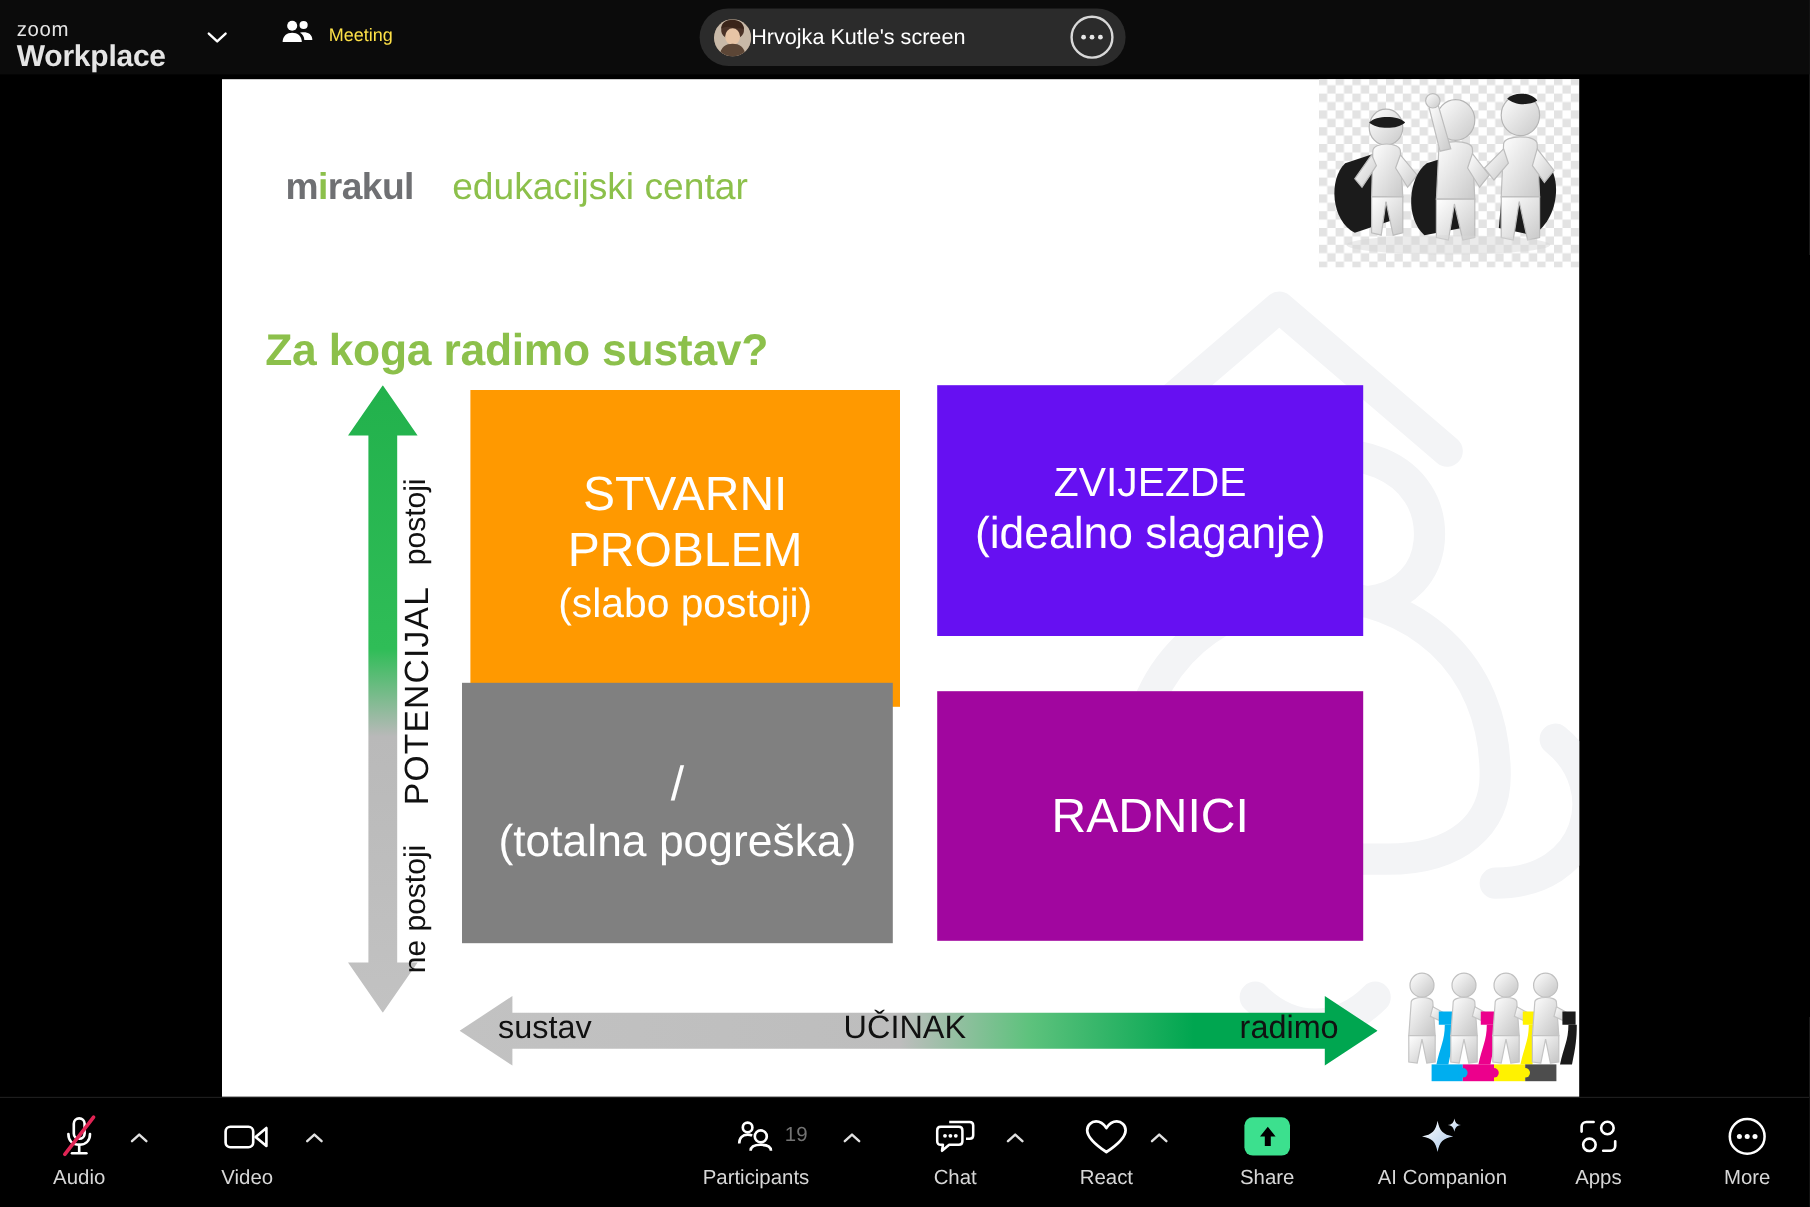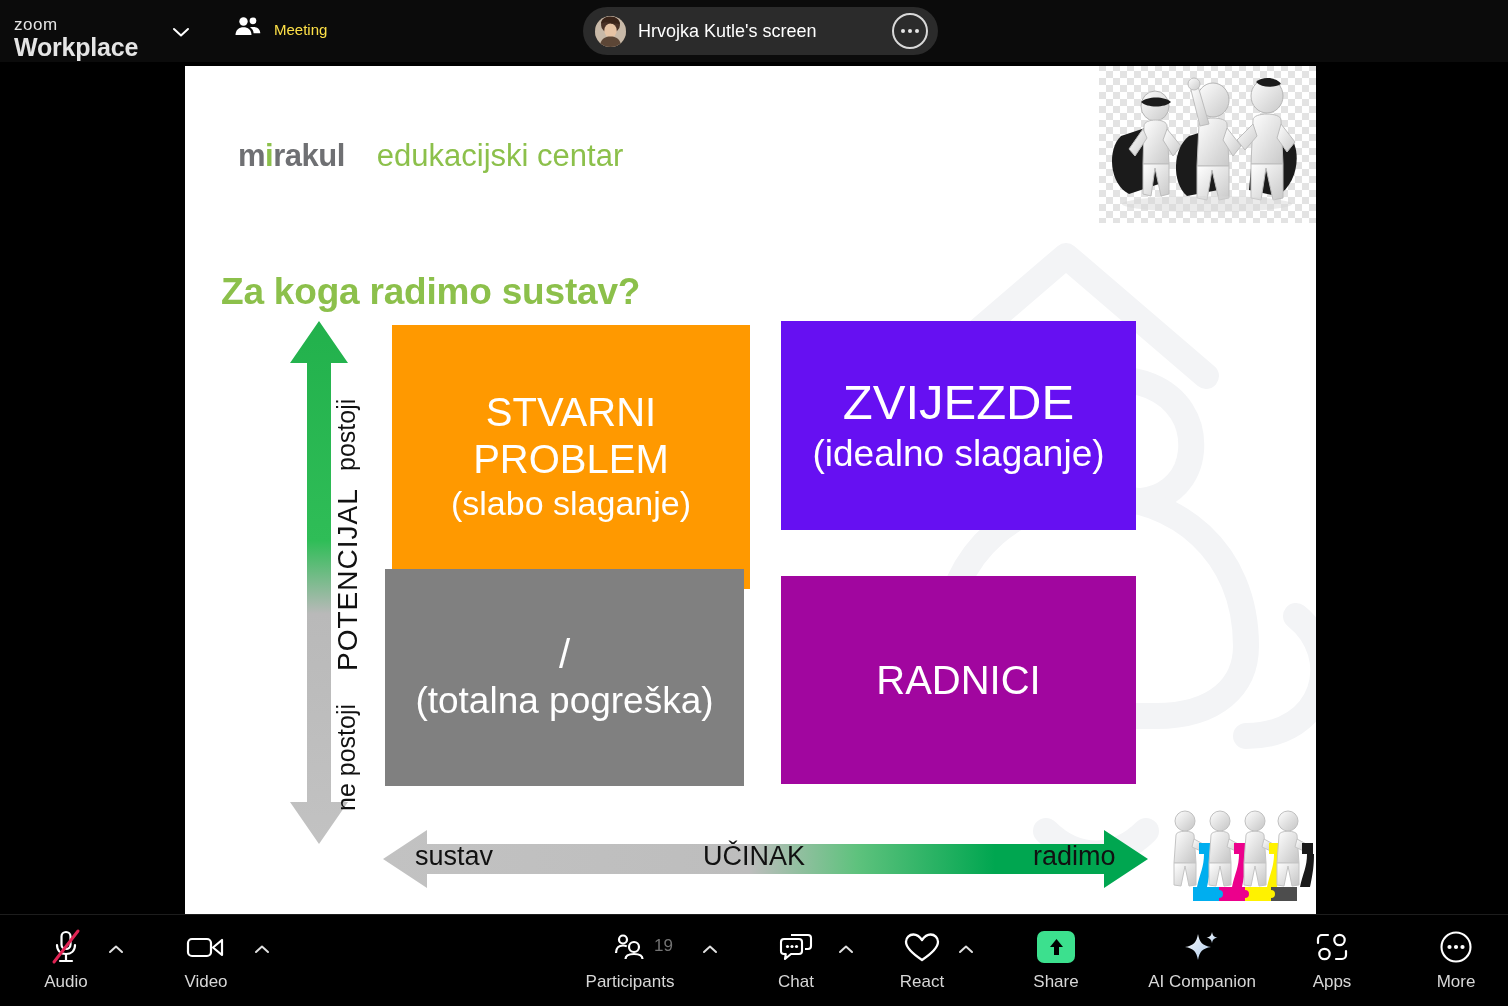--- a/index.html
+++ b/index.html
@@ -66,21 +66,20 @@
   .share-pill {
     position: absolute;
     left: 583px; top: 7px;
     width: 355px; height: 48px;
     background: #2b2b2b;
     border-radius: 24px;
     display: flex;
     align-items: center;
     padding: 0 10px 0 12px;
     box-sizing: border-box;
-    gap: 12px;
   }
   .share-pill .avatar {
     width: 31px; height: 31px;
     border-radius: 50%;
     overflow: hidden;
     flex: 0 0 auto;
     background: #6b5a4c;
     position: relative;
   }
   .share-pill .pill-label {
@@ -161,21 +160,21 @@
   .qbox .l1 { font-size: 40px; line-height: 1.16; font-weight: 400; }
   .qbox .l2 { font-size: 34px; line-height: 1.25; font-weight: 400; }
   .q-stvarni {
     left: 207px; top: 259px; width: 358px; height: 264px;
     background: #ff9900;
   }
   .q-zvijezde {
     left: 596px; top: 255px; width: 355px; height: 209px;
     background: #6610f2;
   }
-  .q-zvijezde .l1 { font-size: 49px; }
+  .q-zvijezde .l1 { font-size: 34px; }
   .q-zvijezde .l2 { font-size: 37px; }
   .q-totalna {
     left: 200px; top: 503px; width: 359px; height: 217px;
     background: #808080;
   }
   .q-totalna .l1 { font-size: 40px; }
   .q-totalna .l2 { font-size: 37px; }
   .q-radnici {
     left: 596px; top: 510px; width: 355px; height: 208px;
     background: #a1069f;
@@ -416,21 +415,21 @@
     </div>
     <div class="v-labels">
       <span class="vrot v-postoji">postoji</span>
       <span class="vrot v-potencijal">POTENCIJAL</span>
       <span class="vrot v-ne-postoji">ne postoji</span>
     </div>
 
     <div class="qbox q-stvarni">
       <div class="l1">STVARNI</div>
       <div class="l1">PROBLEM</div>
-      <div class="l2">(slabo slaganje)</div>
+      <div class="l2">(slabo postoji)</div>
     </div>
 
     <div class="qbox q-zvijezde">
       <div class="l1">ZVIJEZDE</div>
       <div class="l2">(idealno slaganje)</div>
     </div>
 
     <div class="qbox q-totalna">
       <div class="l1">/</div>
       <div class="l2">(totalna pogreška)</div>

